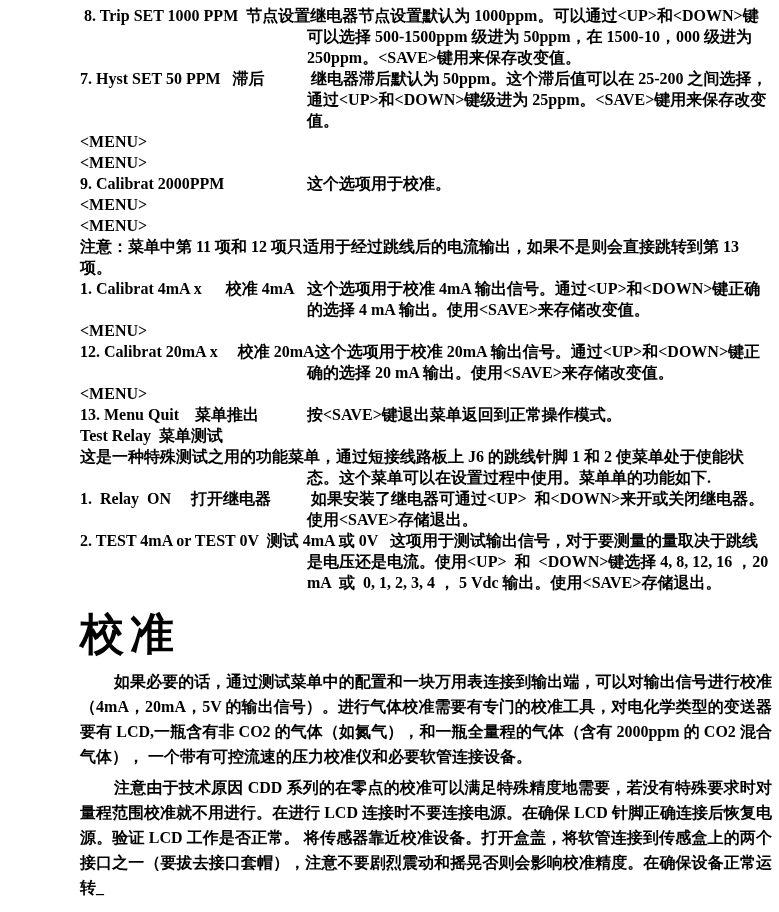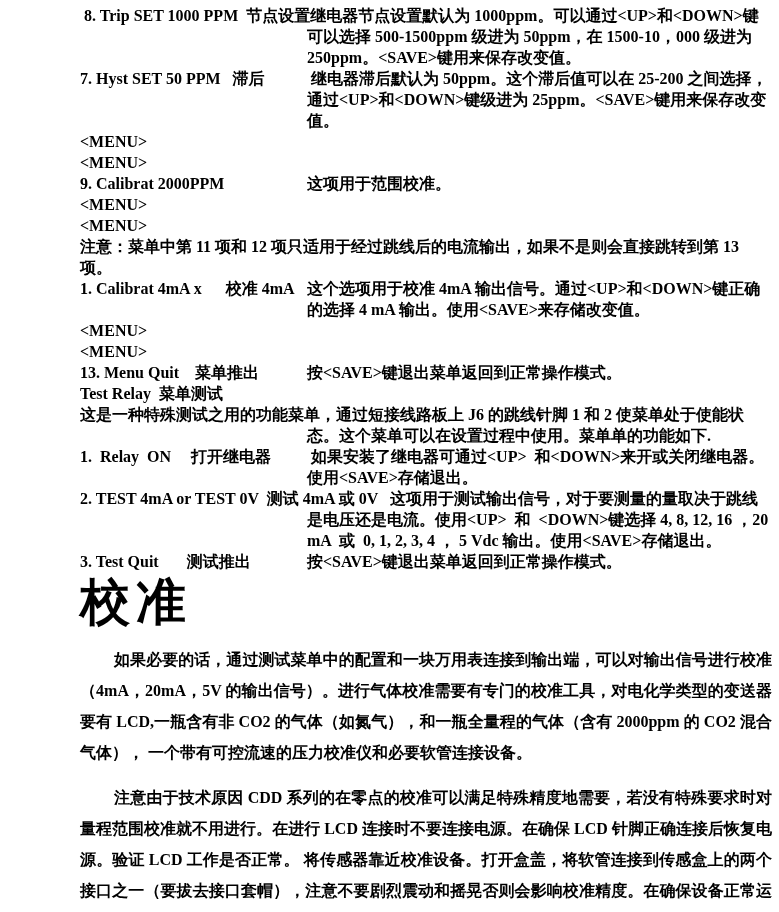--- a/index.html
+++ b/index.html
@@ -9,50 +9,50 @@
     font-family:"Liberation Serif","DejaVu Serif",serif;
     font-weight:bold;
     font-size:16px; line-height:21px;
     overflow:hidden;
   }
   .doc { padding:5px 7px 0 80px; }
   .row { white-space:pre-wrap; }
   .hang { padding-left:227px; text-indent:-227px; }
   .label { display:inline-block; min-width:227px; text-indent:0; white-space:pre-wrap; vertical-align:top; }
   .heading {
-    font-size:50px; line-height:56px;
+    font-size:44px; line-height:56px;
     letter-spacing:6px;
-    margin-top:2px;
+    margin-top:14px;
   }
   .para {
     text-indent:34px;
     text-align:justify;
-    line-height:31px;
-    margin-top:14px;
+    line-height:25px;
+    margin-top:6px;
   }
 </style>
 </head>
 <body>
 
 <div class="doc">
   <div>
       <div class="row hang"><span class="label"> 8. Trip SET 1000 PPM  节点设置</span><span>继电器节点设置默认为 1000ppm。可以通过&lt;UP&gt;和&lt;DOWN&gt;键可以选择 500-1500ppm 级进为 50ppm，在 1500-10，000 级进为 250ppm。&lt;SAVE&gt;键用来保存改变值。</span></div>
       <div class="row hang"><span class="label">7. Hyst SET 50 PPM   滞后</span><span> 继电器滞后默认为 50ppm。这个滞后值可以在 25-200 之间选择，通过&lt;UP&gt;和&lt;DOWN&gt;键级进为 25ppm。&lt;SAVE&gt;键用来保存改变值。</span></div>
       <div class="row">&lt;MENU&gt;</div>
       <div class="row">&lt;MENU&gt;</div>
-      <div class="row hang"><span class="label">9. Calibrat 2000PPM</span><span>这项用于范围校准。</span></div>
+      <div class="row hang"><span class="label">9. Calibrat 2000PPM</span><span>这个选项用于校准。</span></div>
       <div class="row">&lt;MENU&gt;</div>
       <div class="row">&lt;MENU&gt;</div>
       <div class="row">注意：菜单中第 11 项和 12 项只适用于经过跳线后的电流输出，如果不是则会直接跳转到第 13 项。</div>
       <div class="row hang"><span class="label">1. Calibrat 4mA x      校准 4mA</span><span>这个选项用于校准 4mA 输出信号。通过&lt;UP&gt;和&lt;DOWN&gt;键正确的选择 4 mA 输出。使用&lt;SAVE&gt;来存储改变值。</span></div>
       <div class="row">&lt;MENU&gt;</div>
+      <div class="row hang"><span class="label">12. Calibrat 20mA x     校准 20mA</span><span>这个选项用于校准 20mA 输出信号。通过&lt;UP&gt;和&lt;DOWN&gt;键正确的选择 20 mA 输出。使用&lt;SAVE&gt;来存储改变值。</span></div>
       <div class="row">&lt;MENU&gt;</div>
       <div class="row hang"><span class="label">13. Menu Quit    菜单推出</span><span>按&lt;SAVE&gt;键退出菜单返回到正常操作模式。</span></div>
       <div class="row">Test Relay  菜单测试</div>
       <div class="row hang">这是一种特殊测试之用的功能菜单，通过短接线路板上 J6 的跳线针脚 1 和 2 使菜单处于使能状态。这个菜单可以在设置过程中使用。菜单单的功能如下.</div>
       <div class="row hang"><span class="label">1.  Relay  ON     打开继电器</span><span> 如果安装了继电器可通过&lt;UP&gt;  和&lt;DOWN&gt;来开或关闭继电器。使用&lt;SAVE&gt;存储退出。</span></div>
       <div class="row hang"><span class="label">2. TEST 4mA or TEST 0V  测试 4mA 或 0V   </span><span>这项用于测试输出信号，对于要测量的量取决于跳线是电压还是电流。使用&lt;UP&gt;  和  &lt;DOWN&gt;键选择 4, 8, 12, 16 ，20 mA  或  0, 1, 2, 3, 4 ， 5 Vdc 输出。使用&lt;SAVE&gt;存储退出。</span></div>
-      <div class="row hang"><span class="label">3. Test Quit       测试推出</span><span>按&lt;SAVE&gt;键退出菜单返回到正常操作模式。</span></div>
     </div>
   <div class="heading">校准</div>
   <div class="para">如果必要的话，通过测试菜单中的配置和一块万用表连接到输出端，可以对输出信号进行校准（4mA，20mA，5V 的输出信号）。进行气体校准需要有专门的校准工具，对电化学类型的变送器要有 LCD,一瓶含有非 CO2 的气体（如氮气），和一瓶全量程的气体（含有 2000ppm 的 CO2 混合气体）， 一个带有可控流速的压力校准仪和必要软管连接设备。</div>
   <div class="para">注意由于技术原因 CDD 系列的在零点的校准可以满足特殊精度地需要，若没有特殊要求时对量程范围校准就不用进行。在进行 LCD 连接时不要连接电源。在确保 LCD 针脚正确连接后恢复电源。验证 LCD 工作是否正常。 将传感器靠近校准设备。打开盒盖，将软管连接到传感盒上的两个接口之一（要拔去接口套帽），注意不要剧烈震动和摇晃否则会影响校准精度。在确保设备正常运转_</div>
 </div>
 
 </body></html>

